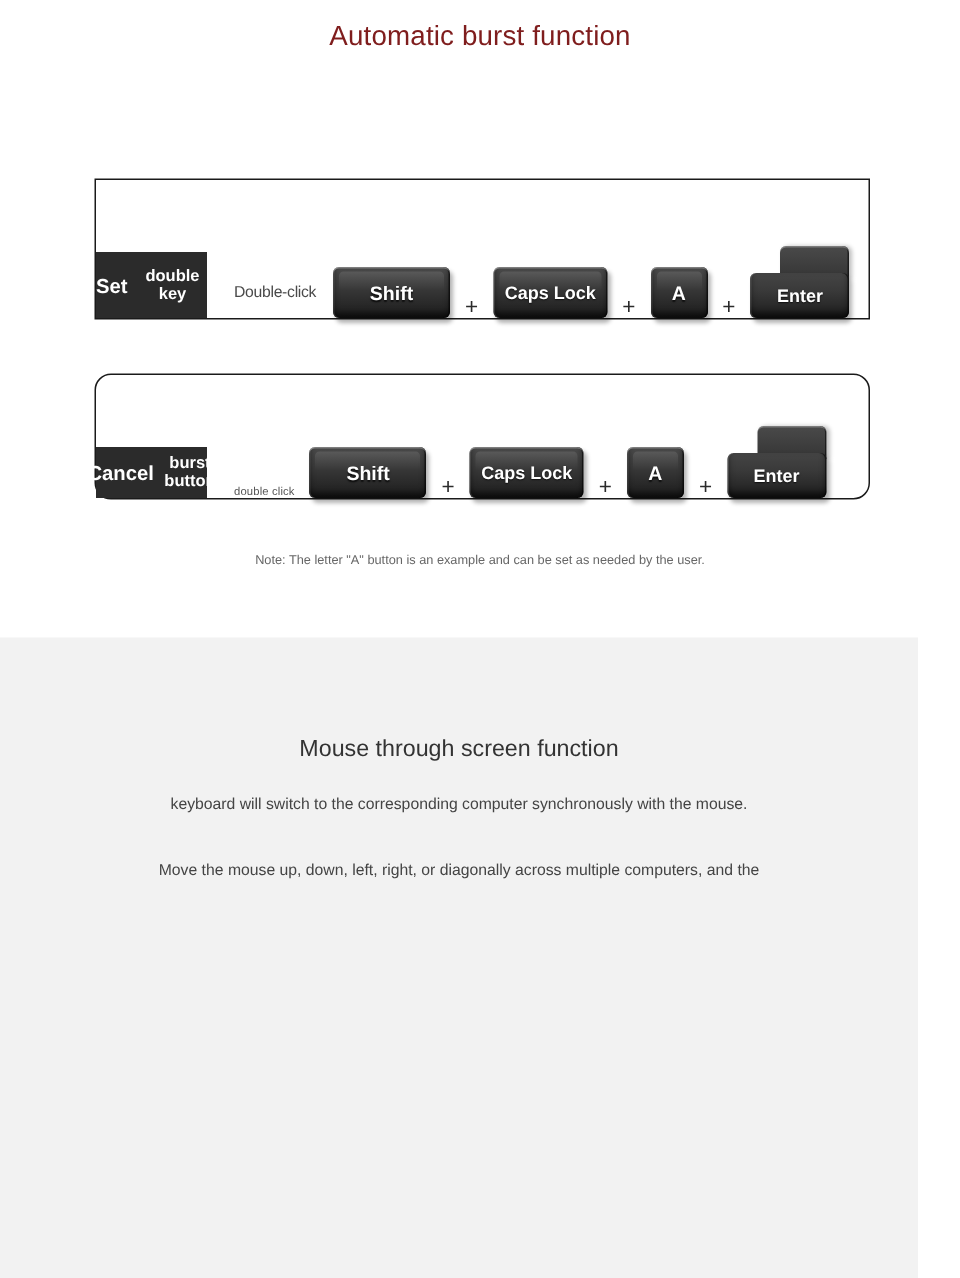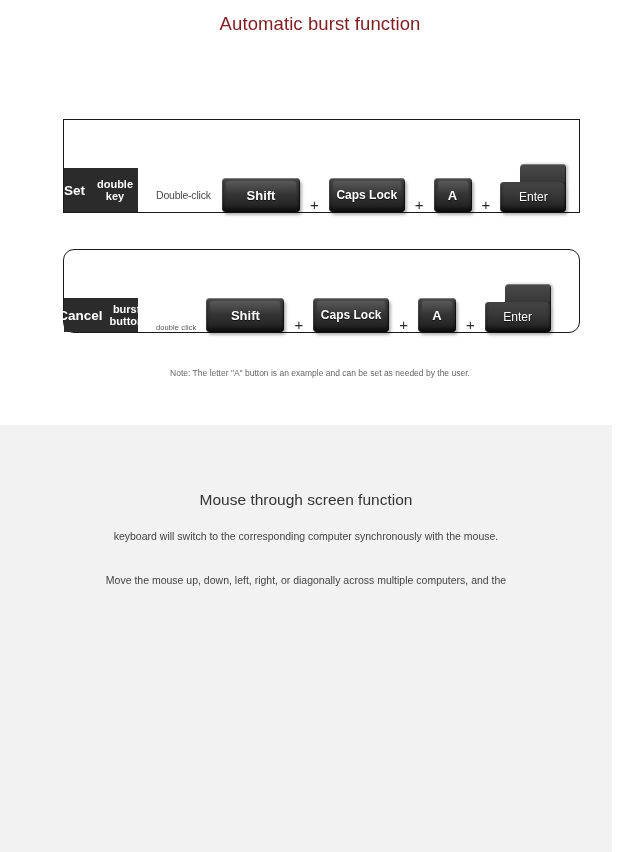--- a/index.html
+++ b/index.html
@@ -129,21 +129,21 @@
   }
   .key-enter-bot {
     position: absolute;
     left: 0; bottom: 0;
     width: 66px; height: 30px;
     border-radius: 4px;
     display: flex;
     align-items: center;
     justify-content: center;
     color: #fff;
-    font-weight: 400;
+    font-weight: 700;
     font-size: 12px;
     background: linear-gradient(180deg,#454545 0%,#393939 40%,#2b2b2b 70%,#1a1a1a 100%);
     box-shadow:
       inset 1px 0 0 rgba(255,255,255,.14),
       inset -1px 0 0 rgba(0,0,0,.55),
       inset 0 -3px 4px rgba(0,0,0,.65),
       2px 3px 3px rgba(0,0,0,.30);
     text-shadow: 0 1px 1px rgba(0,0,0,.7);
   }
 

